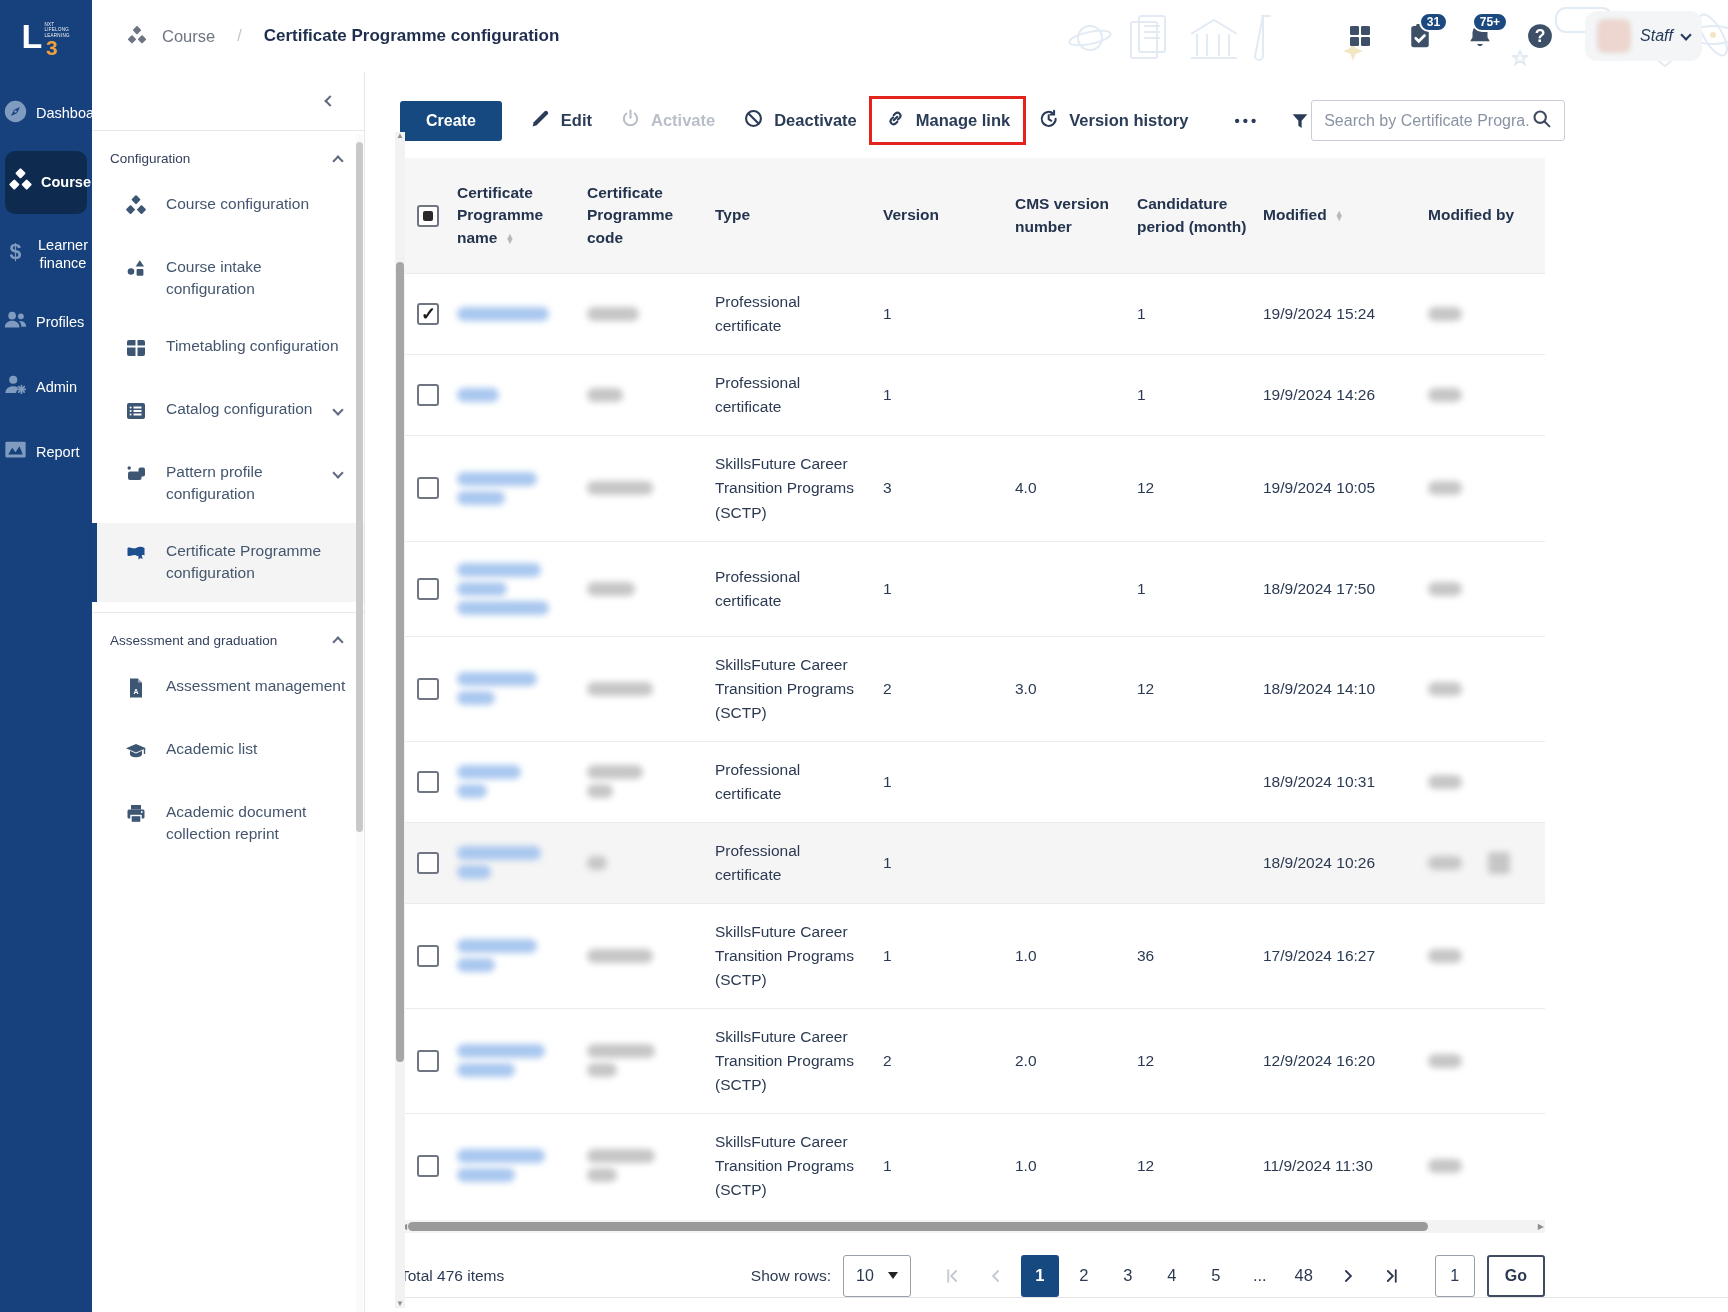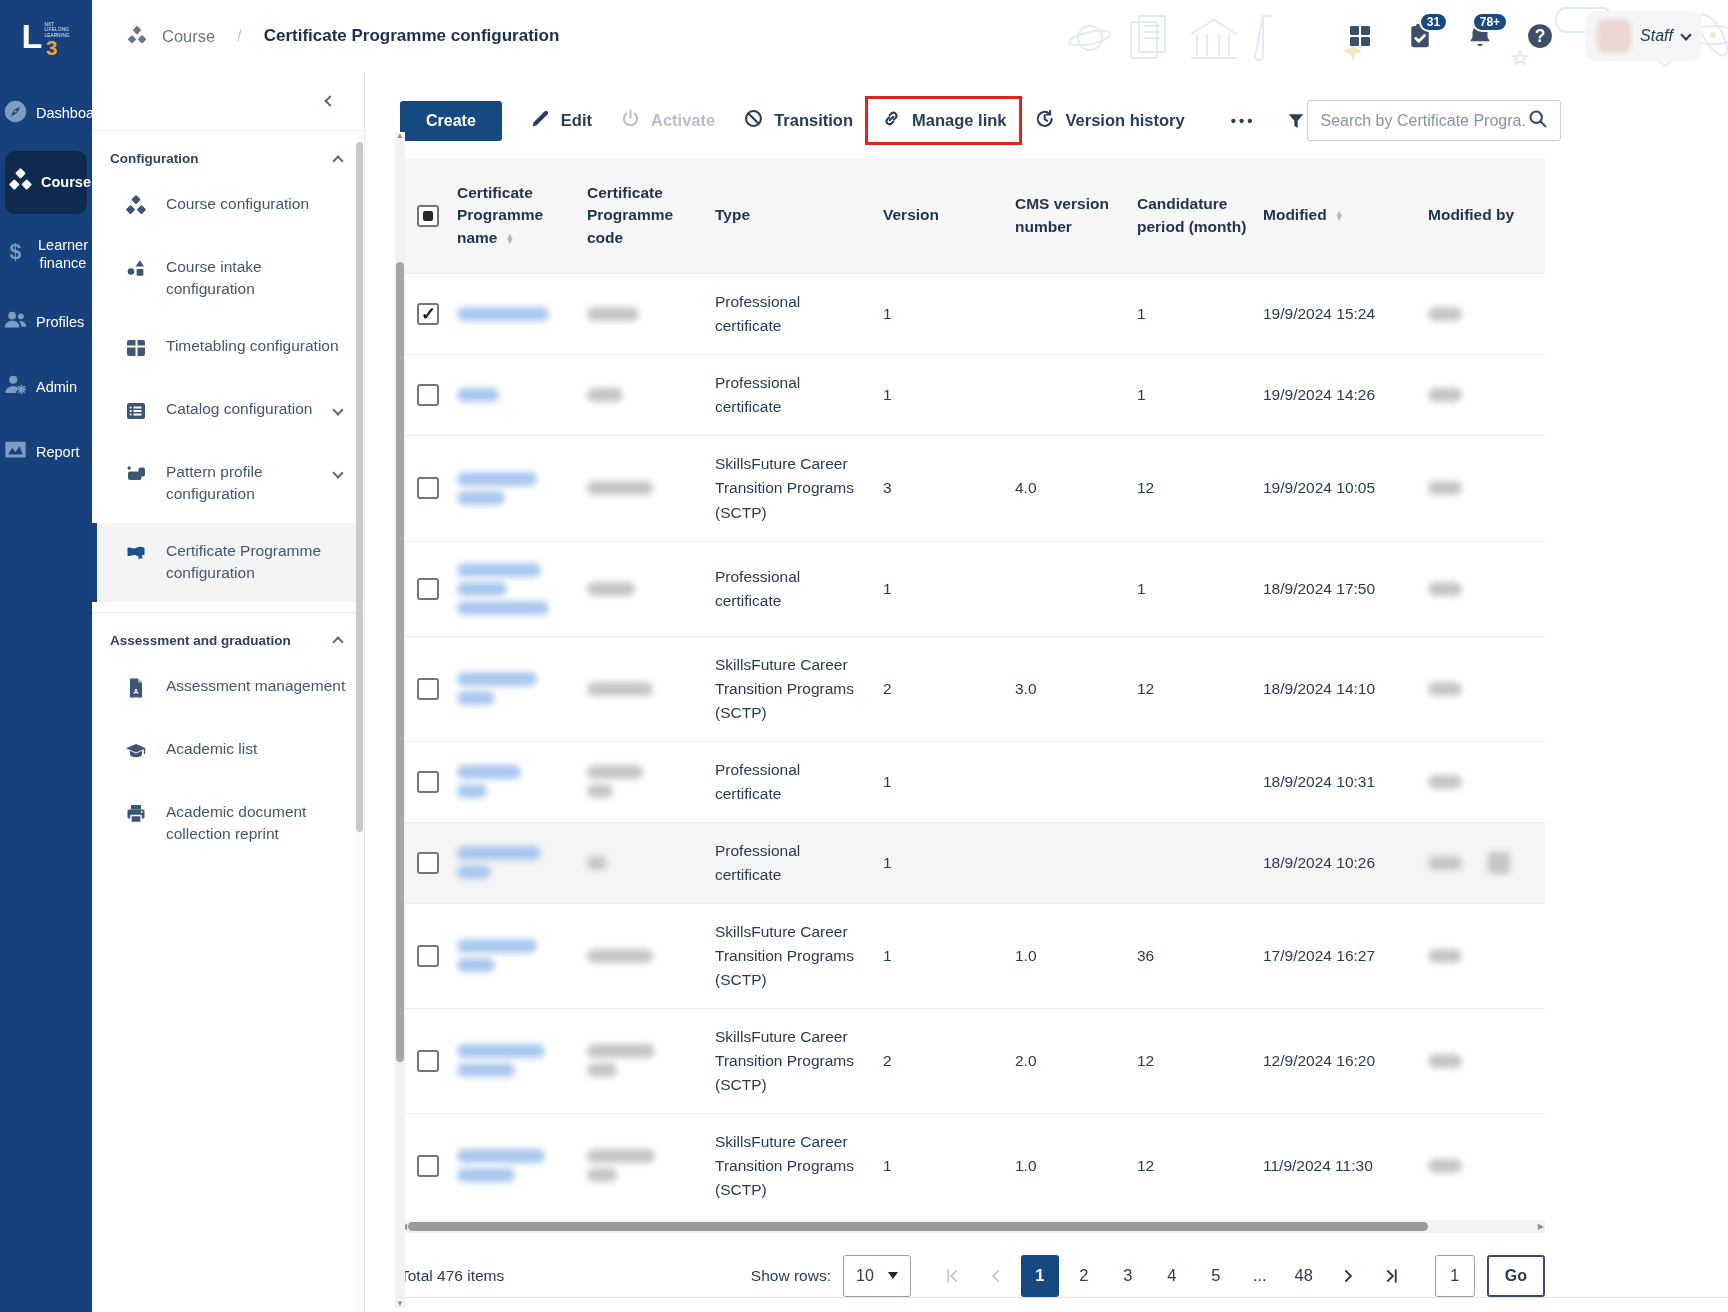--- a/index.html
+++ b/index.html
@@ -44,21 +44,21 @@
   .chev.up { transform:rotate(-135deg); margin-top:4px; }
   .chev.left { transform:rotate(135deg); }
   .chev.gray { border-color:#5f6b80; }
 
   .body-row { flex:1; display:flex; min-height:0; }
 
   
   .sidebar2 { width:273px; flex:none; background:#fff; border-right:1px solid #e6e6e6; position:relative; overflow:hidden; }
   .collapse-row { height:59px; display:flex; align-items:center; justify-content:flex-end; padding-right:30px; border-bottom:1px solid #e8e8e8; }
   .side-section-title { display:flex; align-items:center; padding:20px 22px 10px 18px; }
-  .side-section-title .t { font-size:13.5px; font-weight:bold; color:#33415e; flex:1; }
+  .side-section-title .t { font-size:13.5px; font-weight:normal; color:#33415e; flex:1; }
   .side-item { display:flex; align-items:flex-start; gap:18px; padding:17px 12px 17px 32px; cursor:pointer; position:relative; }
   .side-item svg { width:24px; height:24px; color:#3d5674; flex:none; margin-top:1px; }
   .side-item .lbl { font-size:15.5px; color:#44566e; line-height:1.45; flex:1; }
   .side-item .chev { margin-top:8px; margin-right:10px; }
   .side-item.active { background:#f4f4f4; border-left:5px solid #16437e; padding-left:27px; }
   .side-item.active svg { color:#1c4f8e; }
   .side-divider { border-top:1px solid #e8e8e8; margin:10px 0 0 0; }
   .side-scroll { position:absolute; right:1px; top:62px; width:7px; height:1240px; background:#fafafa; border-radius:4px; }
   .side-scroll .thumb { position:absolute; top:8px; width:7px; height:690px; background:#c9c9c9; border-radius:4px; }
 
@@ -254,21 +254,21 @@
               <rect x="9" y="2.3" width="6" height="4" rx="1"></rect>
               <path d="M8.6 13.8l2.4 2.4 4.6-4.6" stroke="#fff" stroke-width="2.2" fill="none" stroke-linecap="round"></path>
             </svg>
           <span class="badge">31</span>
         </span>
         <span class="top-ico" id="ico-bell">
             <svg viewBox="0 0 24 24" fill="currentColor">
               <path d="M12 3a6 6 0 00-6 6v4l-1.8 3.2h15.6L18 13V9a6 6 0 00-6-6z"></path>
               <path d="M9.7 18.4a2.4 2.4 0 004.6 0z"></path>
             </svg>
-          <span class="badge">78+</span>
+          <span class="badge">75+</span>
         </span>
         <span class="top-ico" id="ico-help">
             <svg viewBox="0 0 24 24">
               <circle cx="12" cy="12" r="9.5" fill="currentColor"></circle>
               <text x="12" y="17" font-size="14" font-weight="bold" fill="#fff" text-anchor="middle" font-family="Liberation Sans,sans-serif">?</text>
             </svg>
           </span>
         <span class="staff">
           <span class="avatar"></span>
           <span class="staff-lbl">Staff</span>
@@ -399,21 +399,21 @@
                   <path d="M12 3v8"></path>
                   <path d="M7.2 6.3a7.6 7.6 0 109.6 0"></path>
                 </svg></span>
             <span>Activate</span>
           </span>
           <span class="tb">
             <span id="ico-deactivate"><svg viewBox="0 0 24 24" fill="none" stroke="currentColor" stroke-width="2.4">
                   <circle cx="12" cy="12" r="8.5"></circle>
                   <path d="M6 6l12 12"></path>
                 </svg></span>
-            <span>Transition</span>
+            <span>Deactivate</span>
           </span>
           <span class="tb manage-wrap">
             <span id="ico-link"><svg viewBox="0 0 24 24" fill="none" stroke="currentColor" stroke-width="2.4" stroke-linecap="round">
                   <path d="M10 14l4-4"></path>
                   <path d="M9.2 10.8L7 13a3.5 3.5 0 004.9 4.9l2.2-2.2"></path>
                   <path d="M14.8 13.2L17 11a3.5 3.5 0 00-4.9-4.9L9.9 8.3"></path>
                 </svg></span>
             <span>Manage link</span>
           </span>
           <span class="tb">

